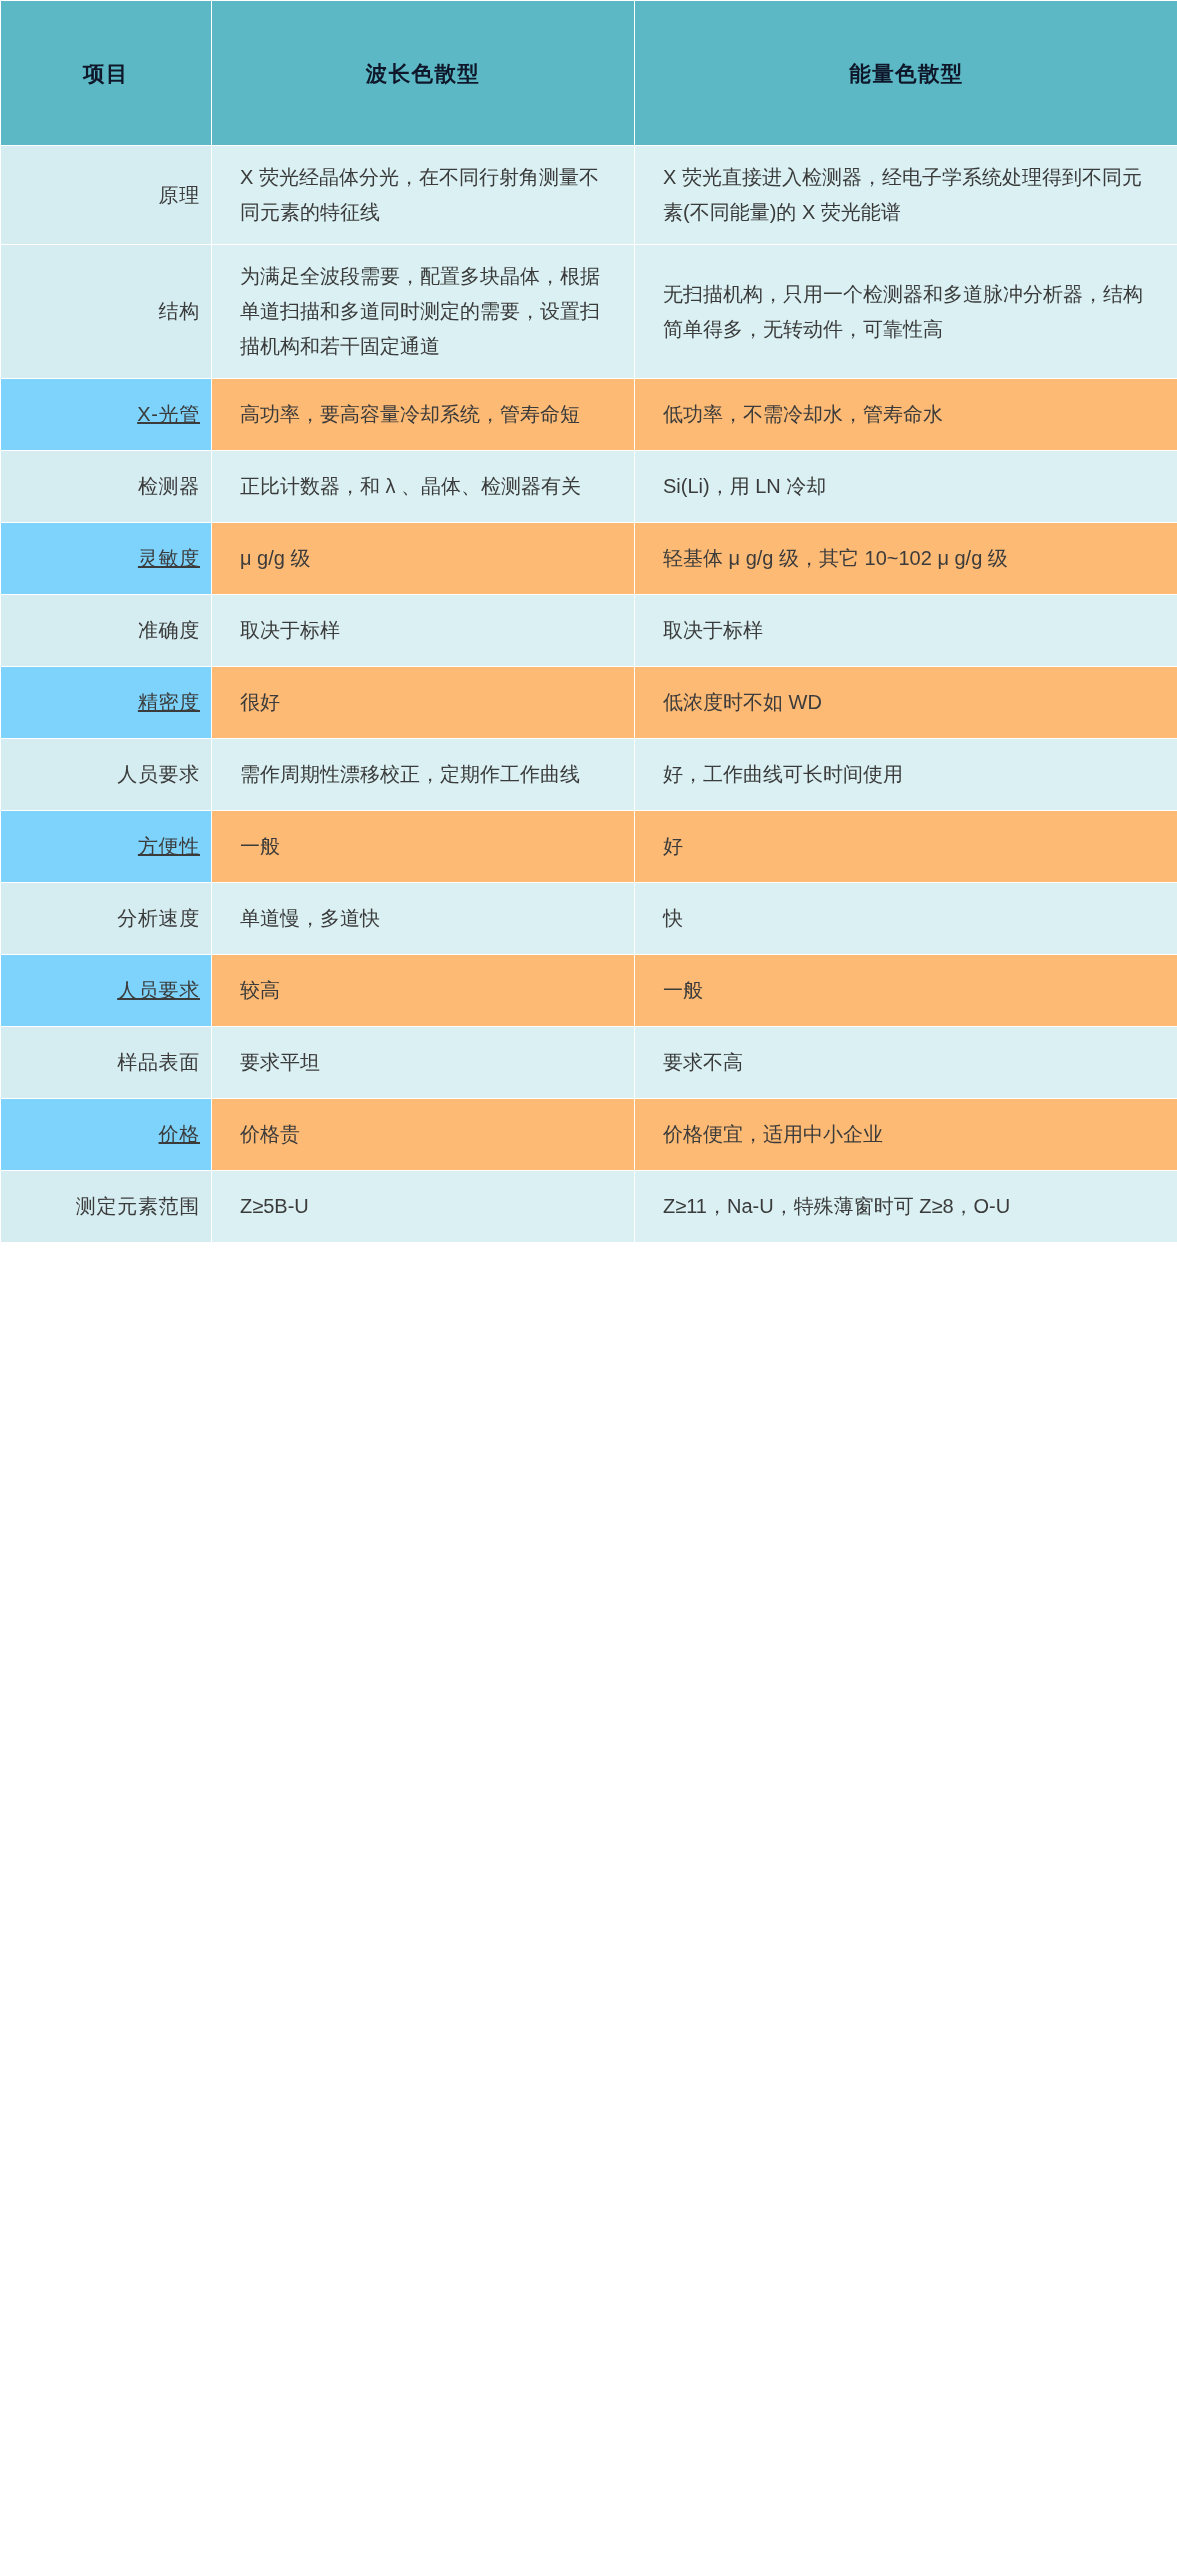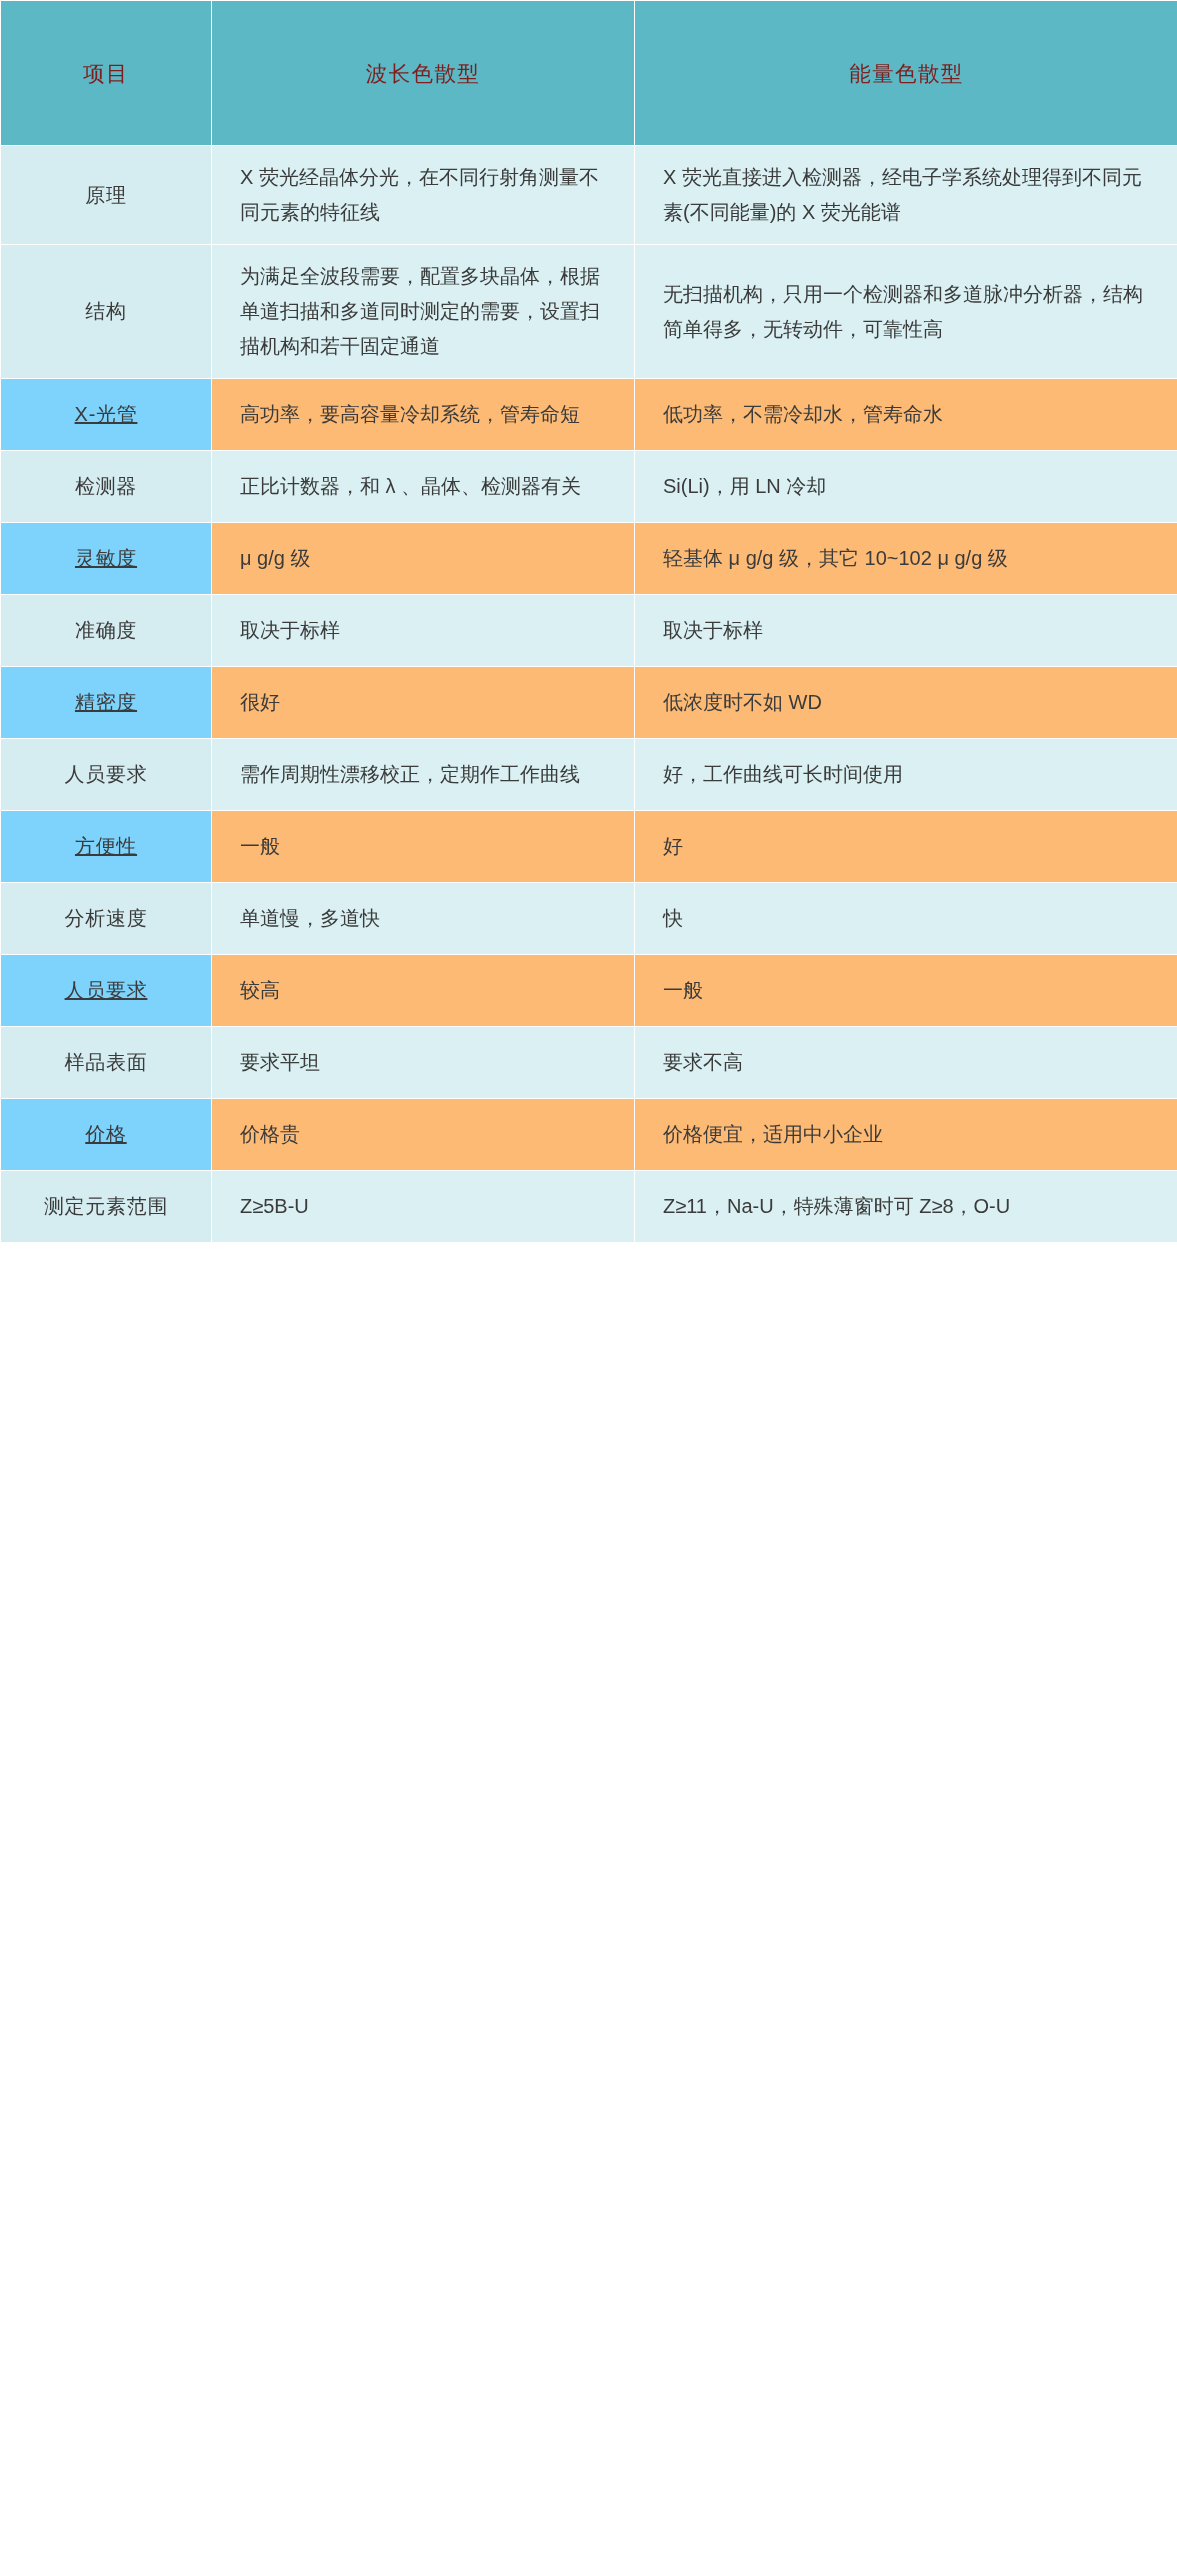--- a/index.html
+++ b/index.html
@@ -26,37 +26,37 @@
   table.cmp col.c2 { width: 544px; }
 
   table.cmp th, table.cmp td {
     border: 1.4px solid #ffffff;
     vertical-align: middle;
     box-sizing: border-box;
   }
   
   thead th {
     background: #5cb8c4;
-    color: #7f1d1d;
+    color: #0f172a;
     font-size: 21.5px;
-    font-weight: normal;
+    font-weight: bold;
     text-align: center;
     height: 145px;
     padding: 7px 14px;
     letter-spacing: 1.4px;
   }
   
   tbody td {
     font-size: 20px;
     color: #3b3b3b;
     line-height: 1.75;
     padding: 14px 28px;
   }
   tbody td.label {
-    text-align: center;
+    text-align: right;
     padding: 18px 11px;
     letter-spacing: 0.7px;
   }
   
   tr.rA td { background: #fdba74; }
   tr.rB td { background: #daf0f3; }
 
   tr.rA td.label { background: #7dd3fc; text-decoration: underline; }
   tr.rB td.label { background: #d2ebef; }
 

